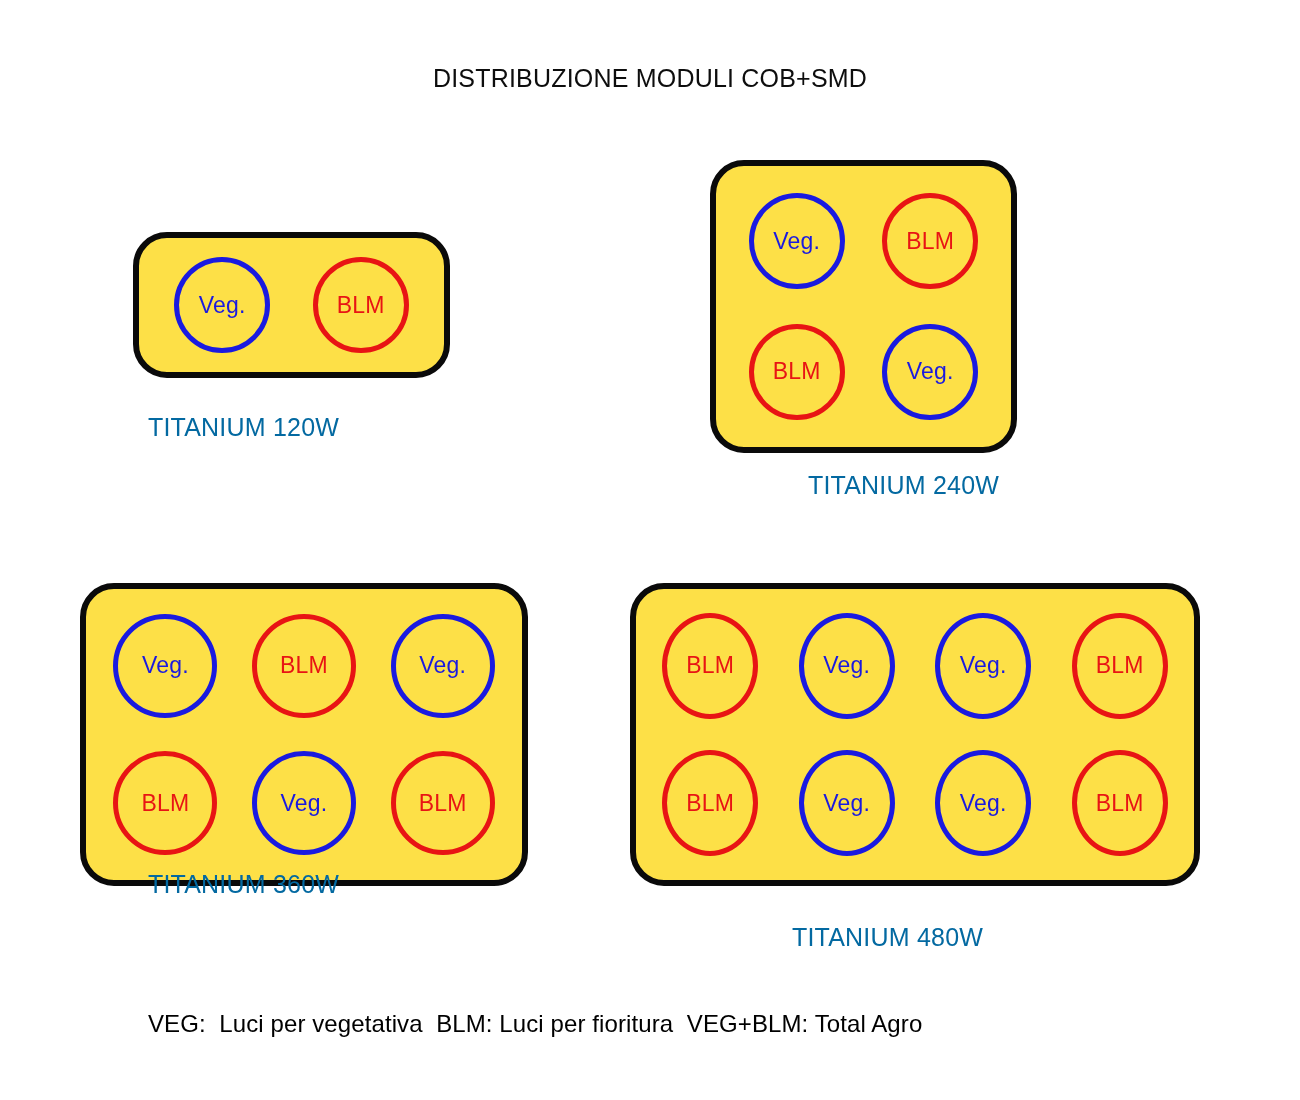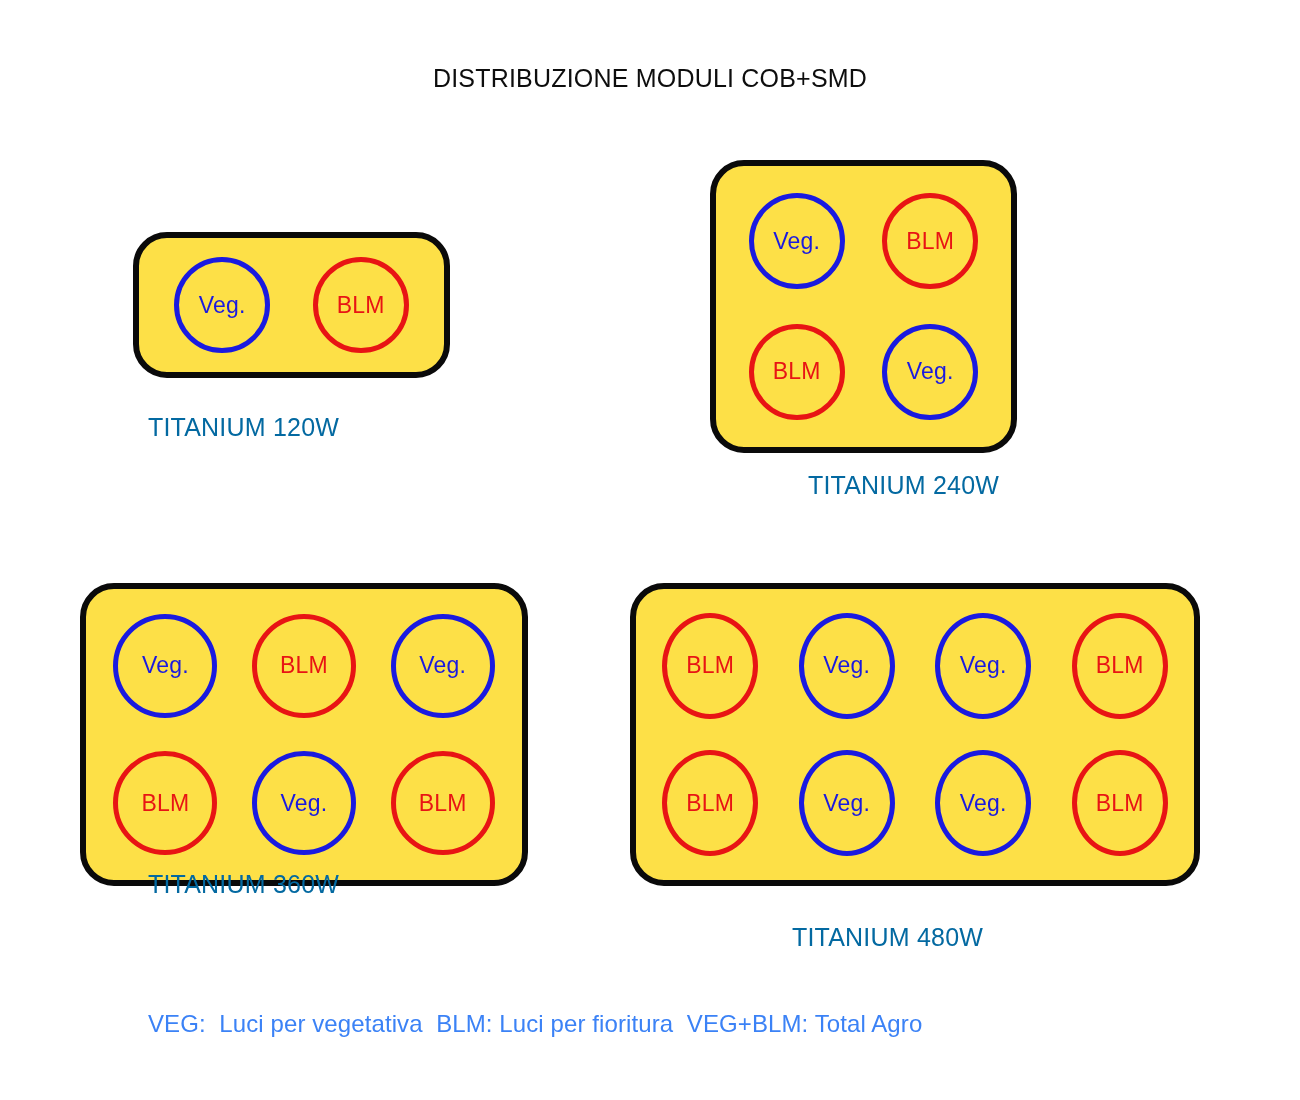--- a/index.html
+++ b/index.html
@@ -122,21 +122,21 @@
   }
   #panel-3 .module { width: 96px; height: 106px; border-width: 5px; }
 
   
   .legend {
     position: absolute;
     left: 148px;
     top: 1010px;
     font-size: 24px;
     font-weight: 400;
-    color: #3b82f6;
+    color: #000000;
     white-space: pre;
     letter-spacing: 0.1px;
   }
 </style>
 </head>
 <body>
 
 <div id="canvas">
 
   <div class="diagram-title">DISTRIBUZIONE MODULI COB+SMD</div>

